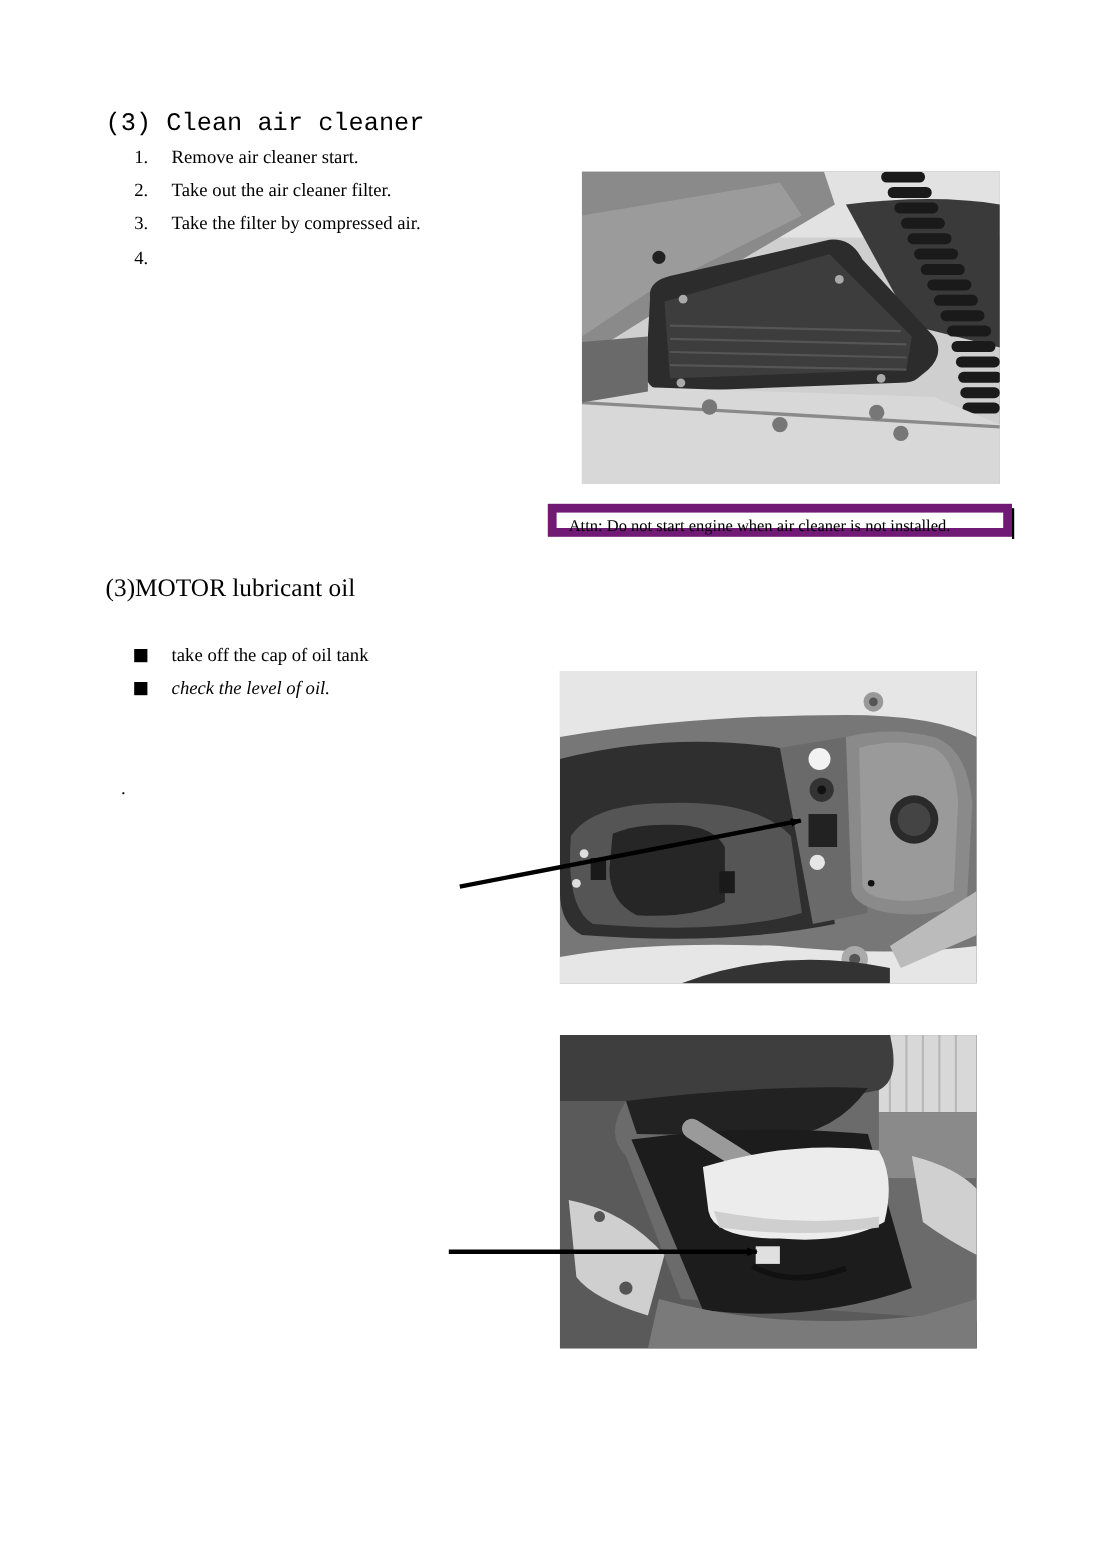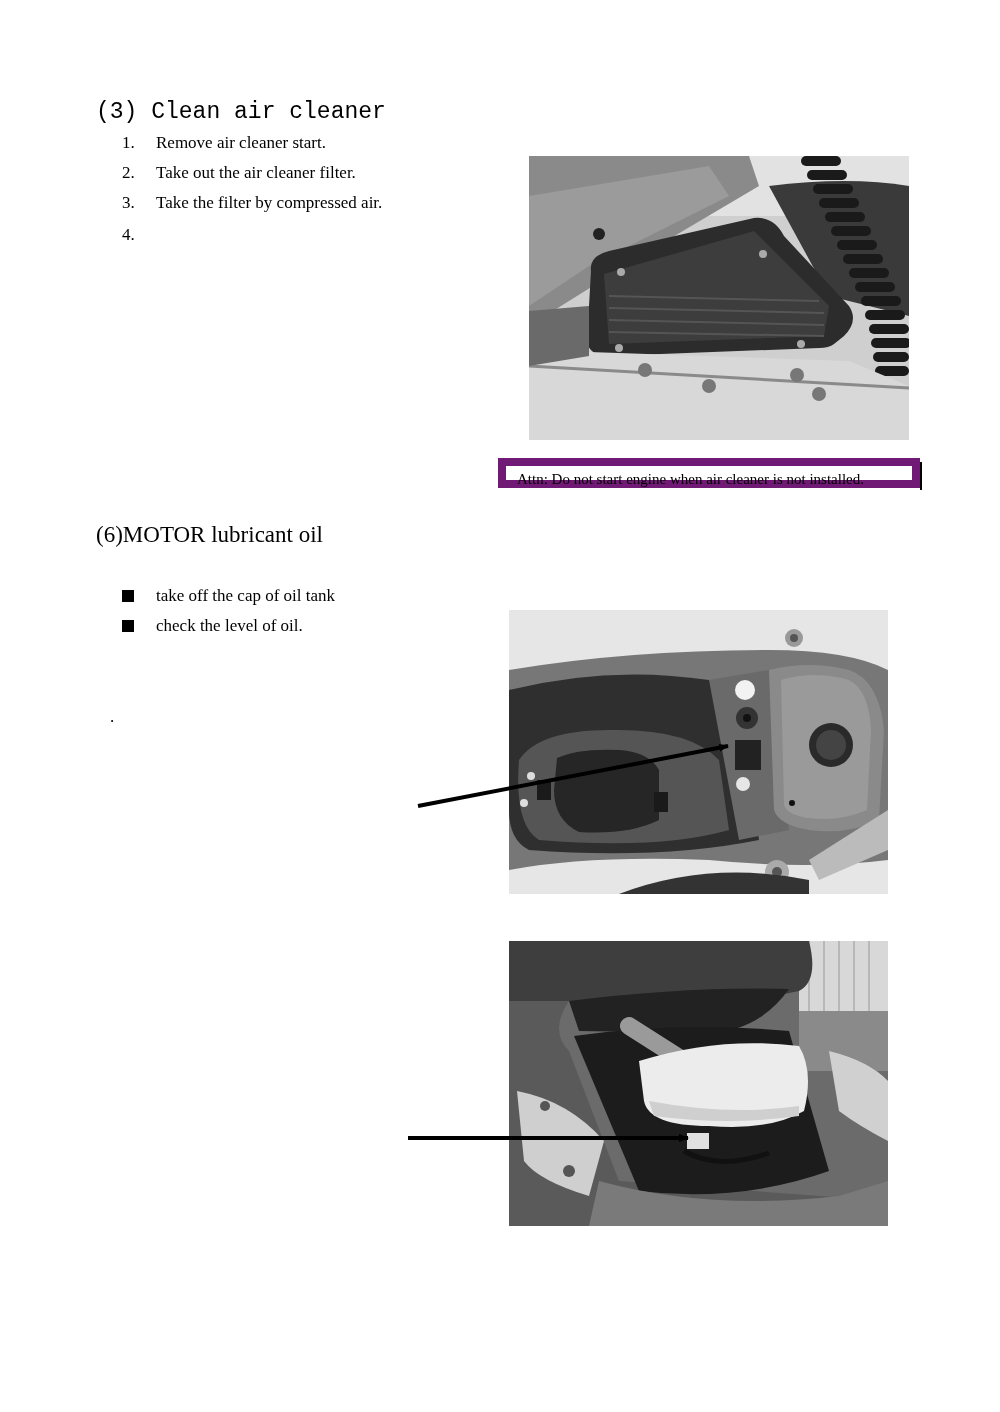--- a/index.html
+++ b/index.html
@@ -89,27 +89,27 @@
     <circle cx="180" cy="230" r="7" fill="#777"></circle>
     <circle cx="268" cy="219" r="7" fill="#777"></circle>
     <circle cx="290" cy="238" r="7" fill="#777"></circle>
     <path d="M0,155 L60,150 L60,200 L0,210 Z" fill="#6a6a6a"></path>
   </svg>
 </div>
 
 <div class="attn-shadow"></div>
 <div class="attn">Attn: Do not start engine when air cleaner is not installed.</div>
 
-<div class="abs heading" style="left:96px; top:521px;">(6)MOTOR lubricant oil</div>
+<div class="abs heading" style="left:96px; top:521px;">(3)MOTOR lubricant oil</div>
 
 <div class="abs step" style="left:122px; top:585px; width:360px; height:22px;">
   <span class="bullet-sq"></span>
   <span class="txt">take off the cap of oil tank</span>
 </div>
-<div class="abs step" style="left:122px; top:615px; width:360px; height:22px;">
+<div class="abs step" style="left:122px; top:615px; width:360px; height:22px;font-style:italic;">
   <span class="bullet-sq"></span>
   <span class="txt">check the level of oil.</span>
 </div>
 
 <div class="abs step" style="left:110px; top:706px;">.</div>
 
 <div class="photo" style="left:509px; top:610px; width:379px; height:284px;">
   <svg viewBox="0 0 379 284" preserveAspectRatio="none">
     <rect x="0" y="0" width="379" height="284" fill="#e6e6e6"></rect>
 

